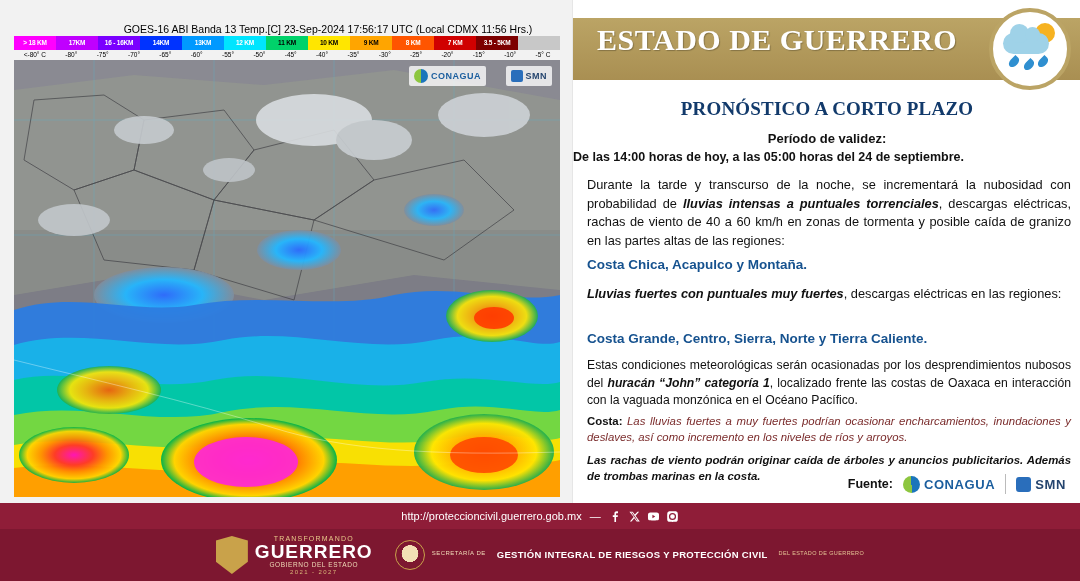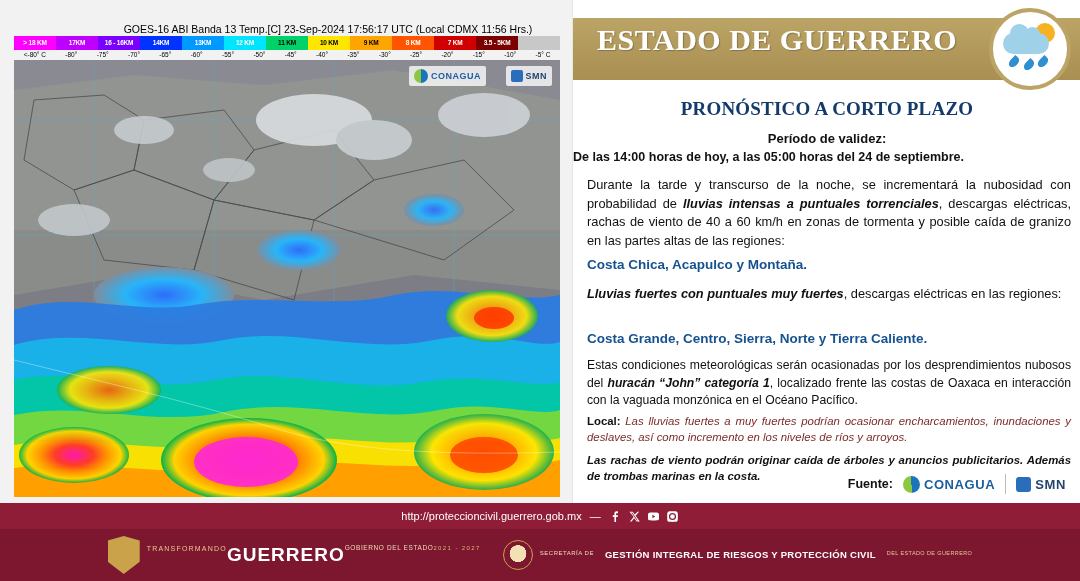--- a/index.html
+++ b/index.html
@@ -168,21 +168,21 @@
   .footer {
     position:absolute; left:0; top:529px; width:1080px; height:52px;
     background:#7d1730;
     display:flex; align-items:center; justify-content:center; gap:22px;
   }
   .f-item { display:flex; align-items:center; gap:7px; color:#fff; }
   .crest {
     width:32px; height:38px; background:#c9a24a;
     clip-path: polygon(50% 0%, 100% 12%, 100% 68%, 50% 100%, 0% 68%, 0% 12%);
   }
-  .gro-logo { display:flex; flex-direction:row; line-height:1.05;text-align:center; }
+  .gro-logo { display:flex; flex-direction:column; line-height:1.05;text-align:center; }
   .gro-logo .l1 { font-size:7px; letter-spacing:1.2px; color:#e8c98a; }
   .gro-logo .l2 { font-size:19px; font-weight:bold; letter-spacing:1px; }
   .gro-logo .l3 { font-size:6.5px; letter-spacing:0.6px; color:#f0dcb8; }
   .gro-logo .l4 { font-size:6px; letter-spacing:1.4px; color:#d9b779; }
   .eagle {
     width:30px;height:30px;border-radius:50%;
     background:radial-gradient(circle at 50% 45%, #f3e0b4 0 40%, #7d1730 41% 100%);
     border:1px solid #c9a24a;
   }
   .spc-logo { display:flex; flex-direction:row; line-height:1.12;gap:11px; }
@@ -380,21 +380,21 @@
       <b>Lluvias fuertes con puntuales muy fuertes</b><span>, descargas eléctricas en las regiones:</span>
     </p>
 
     <div class="body-block regions2">Costa Grande, Centro, Sierra, Norte y Tierra Caliente.</div>
 
     <p class="body-block p3">
       <span>Estas condiciones meteorológicas serán ocasionadas por los desprendimientos nubosos del </span><i>huracán “John” categoría 1</i><span>, localizado frente las costas de Oaxaca en interacción con la vaguada monzónica en el Océano Pacífico.</span>
     </p>
 
     <p class="body-block note">
-      <span class="lbl">Local:</span><span class="it"> Las lluvias fuertes a muy fuertes podrían ocasionar encharcamientos, inundaciones y deslaves, así como incremento en los niveles de ríos y arroyos.</span>
+      <span class="lbl">Costa:</span><span class="it"> Las lluvias fuertes a muy fuertes podrían ocasionar encharcamientos, inundaciones y deslaves, así como incremento en los niveles de ríos y arroyos.</span>
     </p>
 
     <p class="body-block note2">Las rachas de viento podrán originar caída de árboles y anuncios publicitarios. Además de trombas marinas en la costa.</p>
 
     <div class="fuente">
       <span class="f-lbl">Fuente:</span>
       <span class="f-conagua">
         <span class="mark"></span>
         <span class="txt">CONAGUA</span>
       </span>

